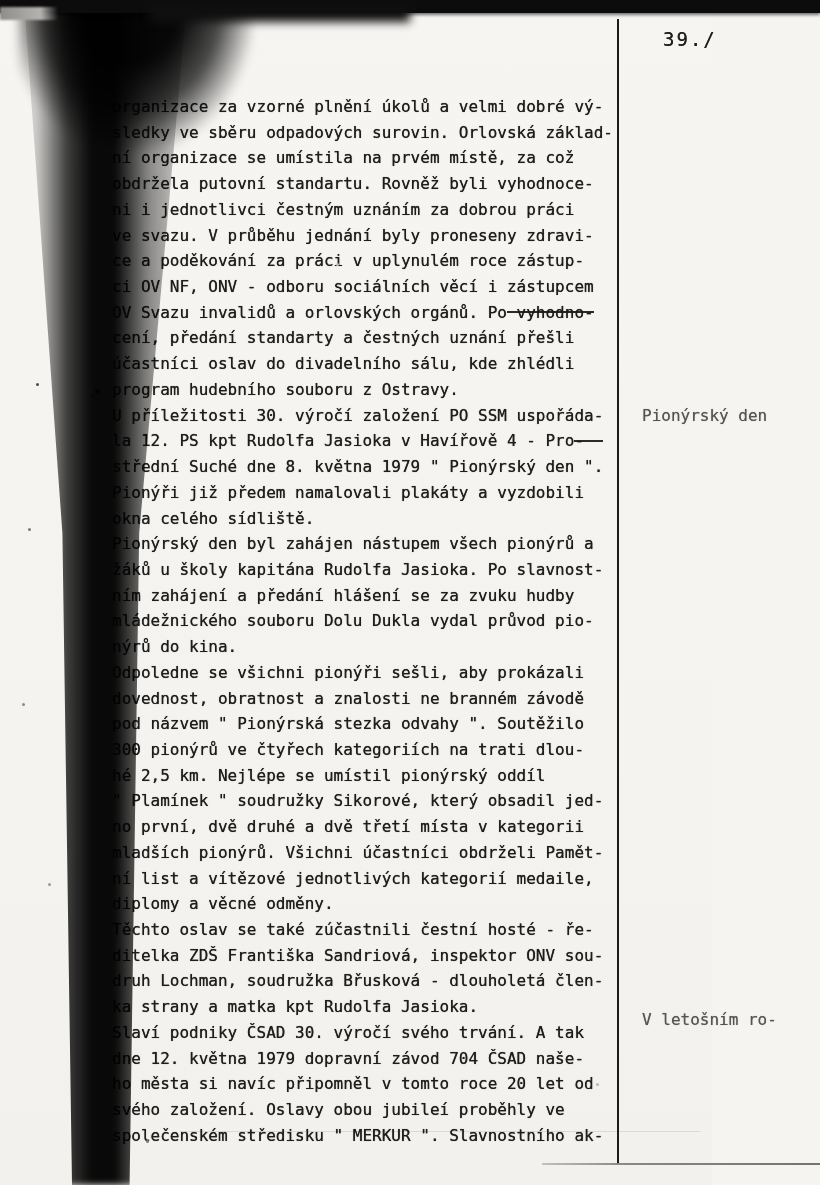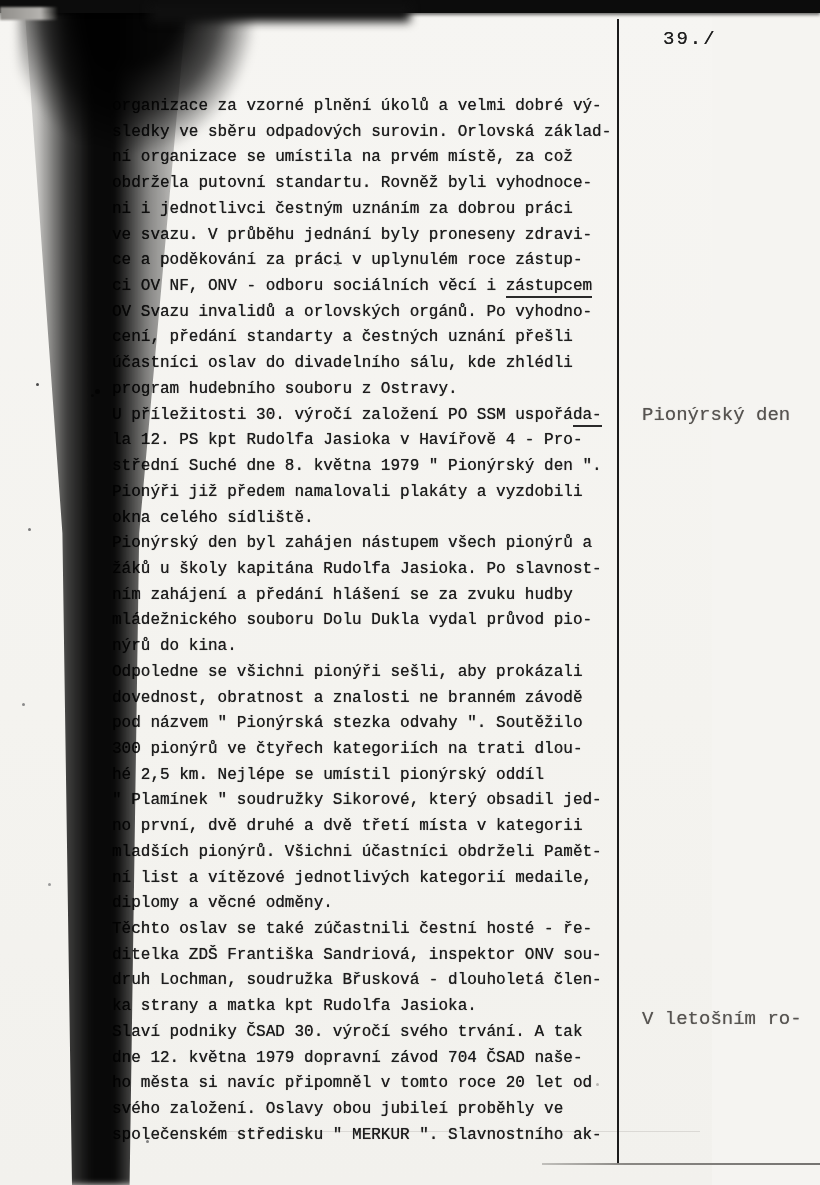--- a/index.html
+++ b/index.html
@@ -9,21 +9,20 @@
     height: 1185px;
     overflow: hidden;
     background: #f5f4f1;
     font-family: "DejaVu Sans Mono", "Liberation Mono", monospace;
   }
   .page {
     position: relative;
     width: 712px;
     height: 1185px;
     background: linear-gradient(180deg, #f6f5f2 0%, #f4f3ef 60%, #f2f1ed 100%);
-    font-family: Liberation Mono, monospace;
   }
 
   
   .top-band {
     position: absolute; left: 0; top: 0;
     width: 820px; height: 13px;
     background: #0c0c0c;
     box-shadow: 0 2px 3px rgba(0,0,0,0.55);
     z-index: 6;
   }
@@ -119,27 +118,27 @@
   .tline {
     height: 25.72px;
     font-size: 16px;
     line-height: 25.72px;
     white-space: pre;
     color: #1d1d1d;
     text-shadow: 0 0 0.7px rgba(10,10,10,0.85);
   }
   .tline .u {
     border-bottom: 2px solid #2a2a2a;
-    padding-bottom: 1px;
+    padding-bottom: 15px;
   }
   .margin-notes { position: absolute; left: 0; top: 0; width: 0; height: 0; z-index: 3; }
   .mnote {
     position: absolute; left: 642px;
     width: 172px;
-    font-size: 19px;
+    font-size: 16px;
     line-height: 25.7px;
     white-space: pre;
     color: #565350;
     text-shadow: 0 0 0.8px rgba(90,88,85,0.7);
   }
 </style>
 </head>
 <body>
 
 <div class="page">

